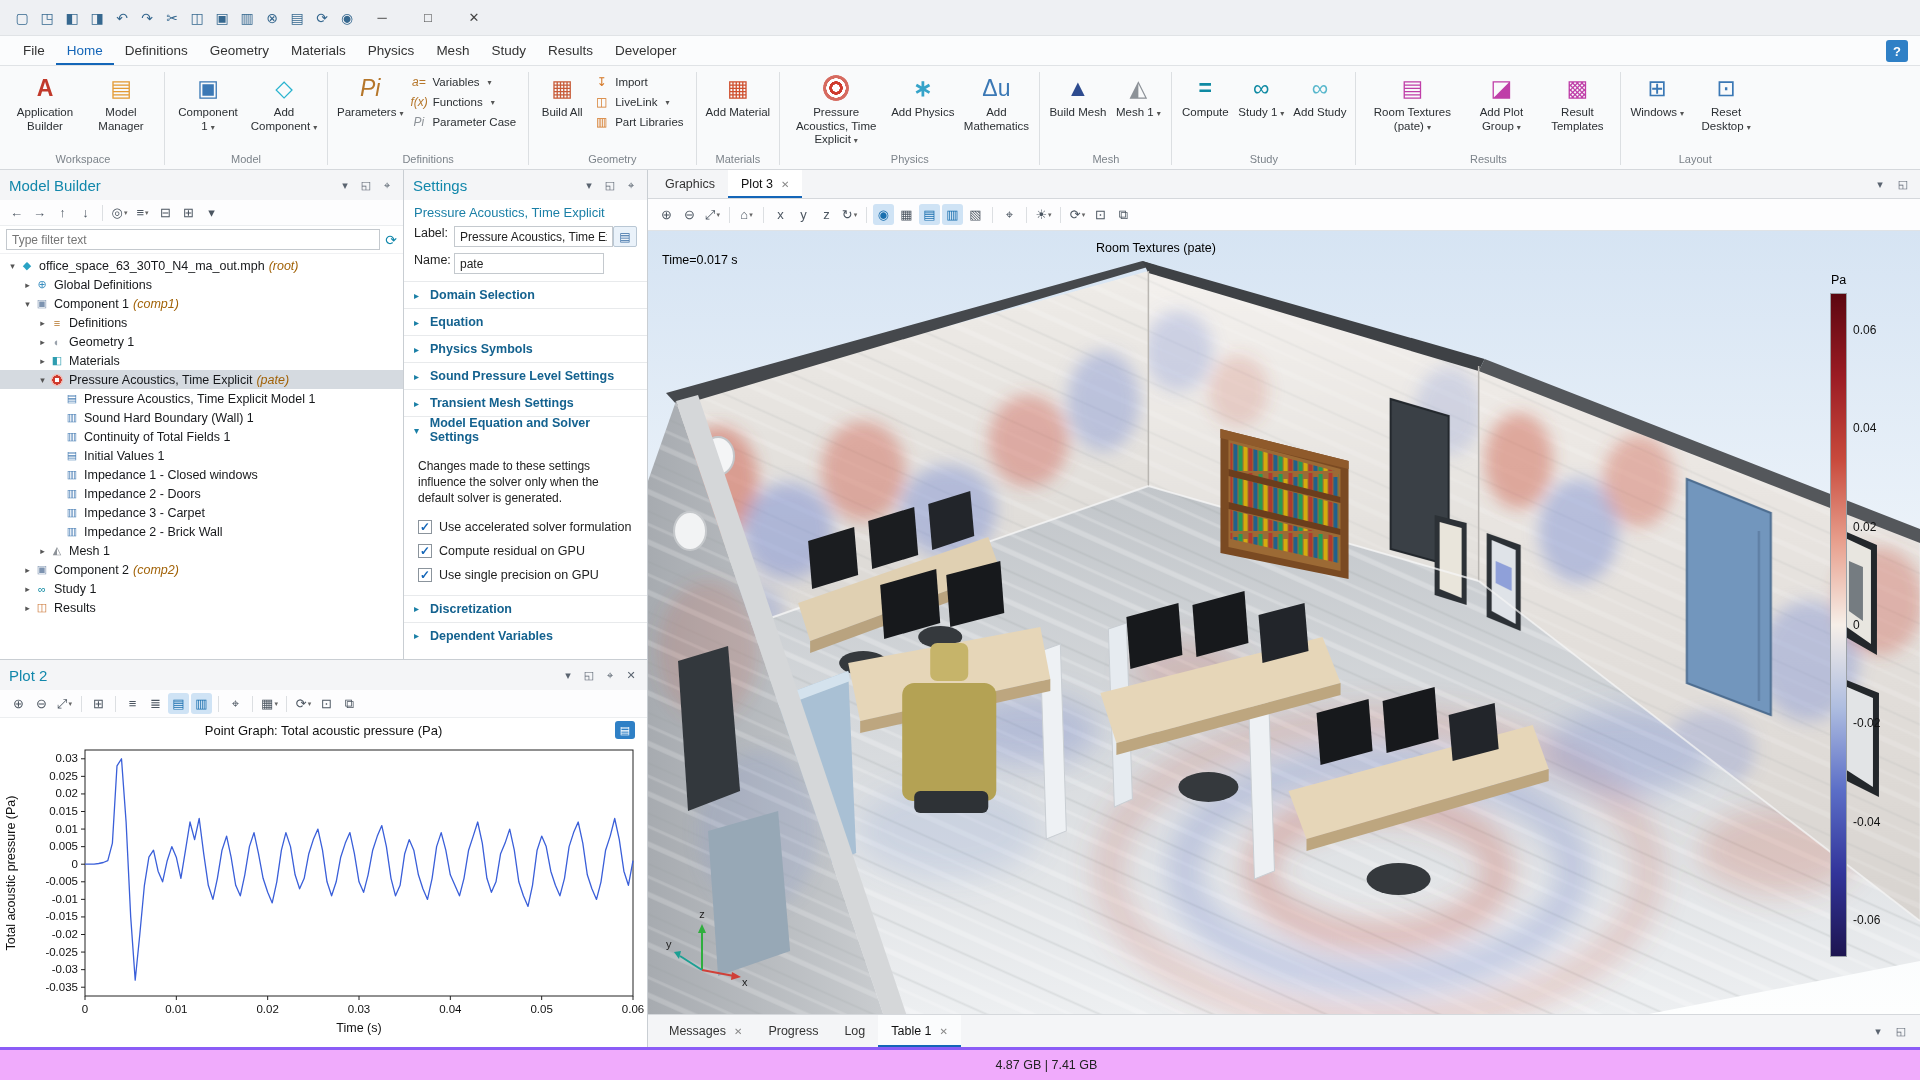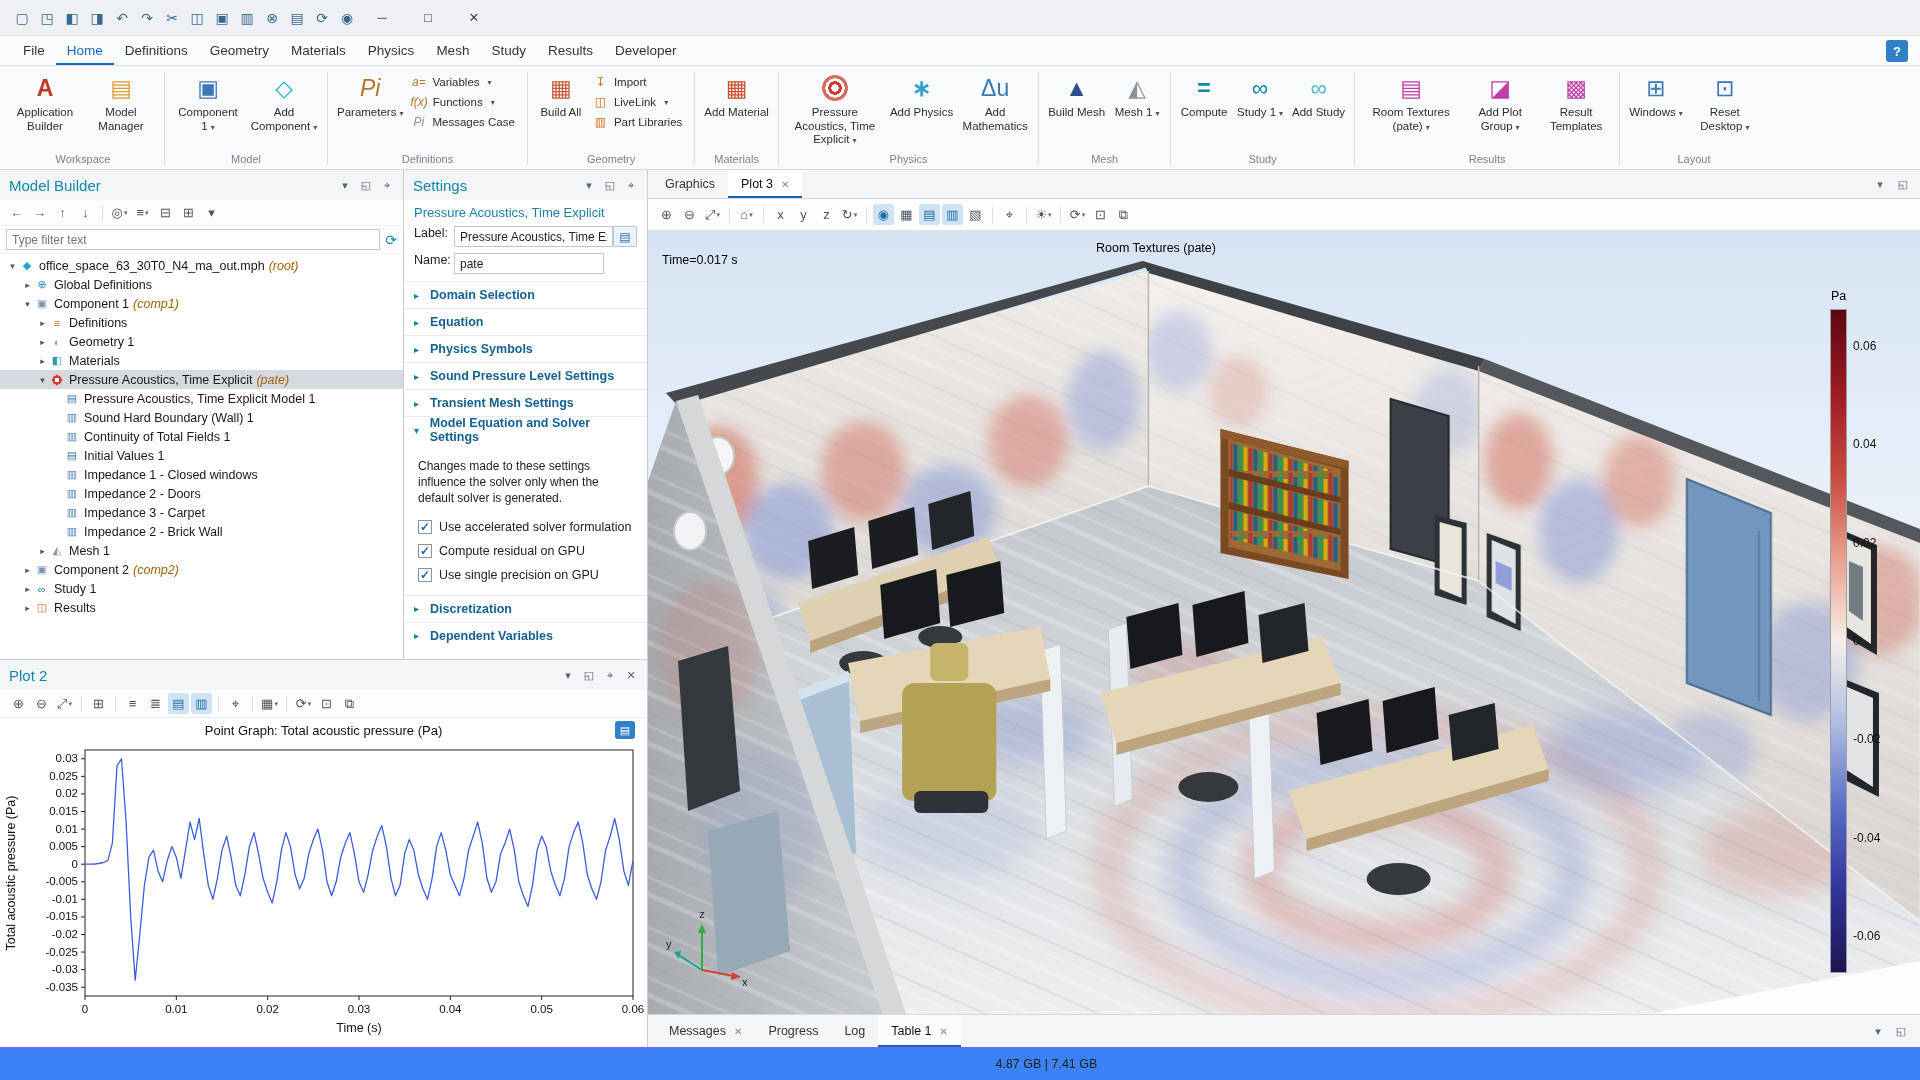--- a/index.html
+++ b/index.html
@@ -96,35 +96,35 @@
 .right-col{flex:1;display:flex;flex-direction:column;min-width:0;justify-content:space-between;}
 .gtabs{height:29px;background:#f4f5f7;display:flex;align-items:stretch;padding:0 4px;border-bottom:1px solid #d5d8dc;}
 .gtab{display:flex;align-items:center;gap:8px;padding:0 13px;font-size:12.5px;color:#333;}
 .gtab.active{background:#fff;box-shadow:inset 0 -2px 0 #1466b8;color:#111;}
 .tab-close{color:#888;font-size:10px;}
 .gtabs-right{margin-left:auto;display:flex;align-items:center;gap:9px;color:#5a6470;font-size:11px;padding-right:6px;}
 .canvas{flex:1;position:relative;background:linear-gradient(180deg,#d6e4f3 0%,#eef4fa 45%,#fdfefe 100%);overflow:hidden;}
 #scene-svg{position:absolute;inset:0;width:100%;height:100%;}
 .time-label{position:absolute;left:14px;top:22px;font-size:12.5px;color:#000;}
 .scene-title{position:absolute;left:448px;top:10px;font-size:12.5px;color:#000;}
-.colorbar-wrap{position:absolute;right:28px;top:58px;width:62px;}
+.colorbar-wrap{position:absolute;right:28px;top:42px;width:62px;}
 .colorbar-unit{font-size:12.5px;color:#000;margin:0 0 6px 1px;}
 .colorbar-body{position:relative;height:664px;}
 .colorbar-bar{width:17px;height:664px;border:1px solid #9aa0a6;}
 .colorbar-ticks{position:absolute;left:0;top:0;width:100%;height:100%;}
 .cbar-tick{position:absolute;left:23px;transform:translateY(-50%);font-size:12px;color:#111;white-space:nowrap;}
 .triad{position:absolute;left:14px;bottom:20px;}
 .triad-label{font-size:11px;font-family:"Liberation Sans",sans-serif;}
 
 
 .bottom-tabs{height:33px;background:#f4f5f7;border-top:1px solid #d5d8dc;display:flex;align-items:stretch;padding:0 8px;}
 .btab{display:flex;align-items:center;gap:8px;padding:0 13px;font-size:12.5px;color:#333;}
 .btab.active{color:#111;box-shadow:inset 0 -2px 0 #1466b8;background:#fbfcfd;}
 .btabs-right{margin-left:auto;display:flex;align-items:center;gap:9px;color:#5a6470;font-size:11px;padding-right:4px;}
-.statusbar{height:33px;background:#3b82f6;border-top:1px solid #8b5cf6;position:relative;flex:0 0 33px;}
+.statusbar{height:33px;background:#f0abfc;border-top:3px solid #8b5cf6;position:relative;flex:0 0 33px;}
 .statusbar .mem{position:absolute;left:54.5%;top:50%;transform:translate(-50%,-50%);font-size:12.5px;color:#222;white-space:nowrap;}
 </style>
 </head>
 <body>
 
 <div class="app">
 
   <div class="titlebar">
     <div class="qa-icons" id="qa-icons">
         <span class="qa-ic">▢</span>
@@ -206,21 +206,21 @@
               <span>Variables</span>
               <span class="caret">▾</span>
             </div>
             <div class="rb-small">
               <span class="ric" style="color: rgb(181, 118, 42); font-style: italic;">f(x)</span>
               <span>Functions</span>
               <span class="caret">▾</span>
             </div>
             <div class="rb-small">
               <span class="ric" style="color: rgb(141, 146, 152); font-style: italic;">Pi</span>
-              <span>Messages Case</span>
+              <span>Parameter Case</span>
             </div>
           </div>
         </div>
         <div class="rb-group-label">Definitions</div>
       </div>
       <div class="rb-sep"></div>
       <div class="rb-group">
         <div class="rb-btns">
           <div class="rb-large">
             <span class="ric" style="color: rgb(199, 91, 57);">▦</span>

